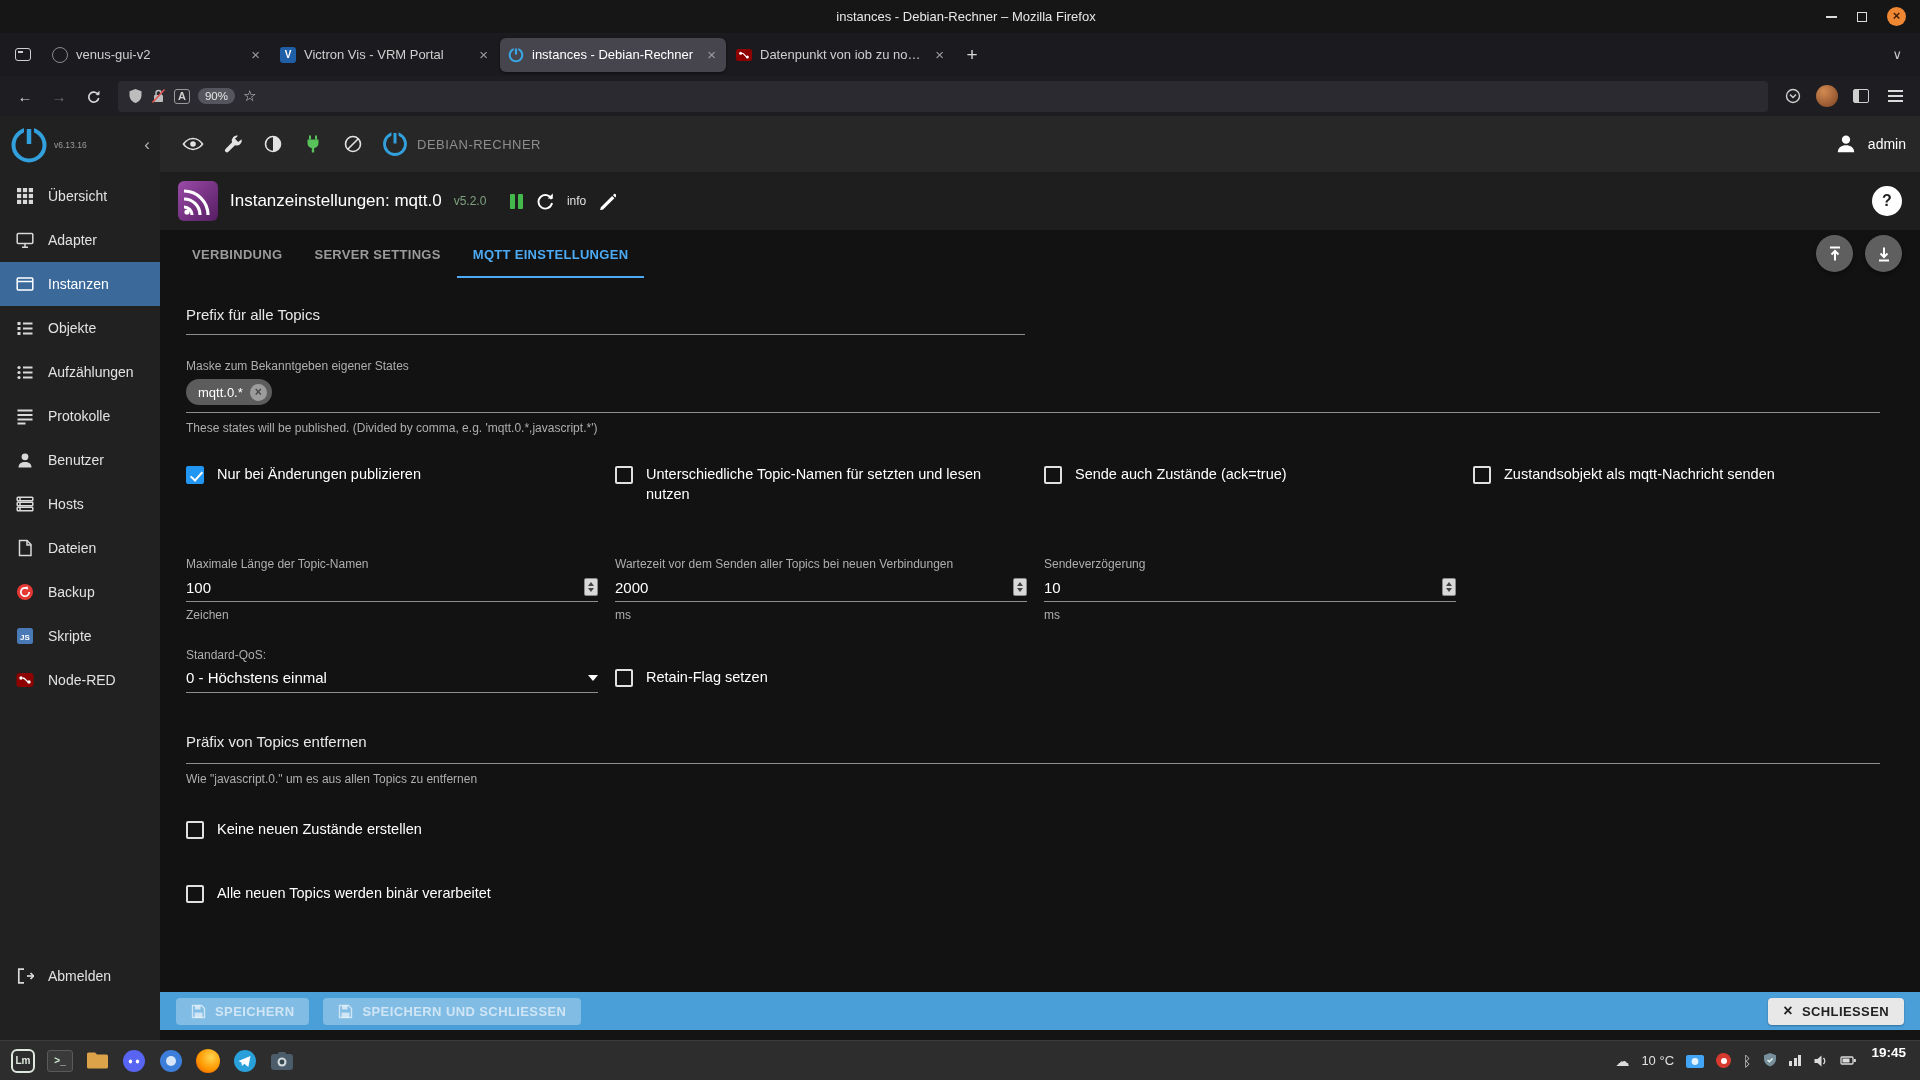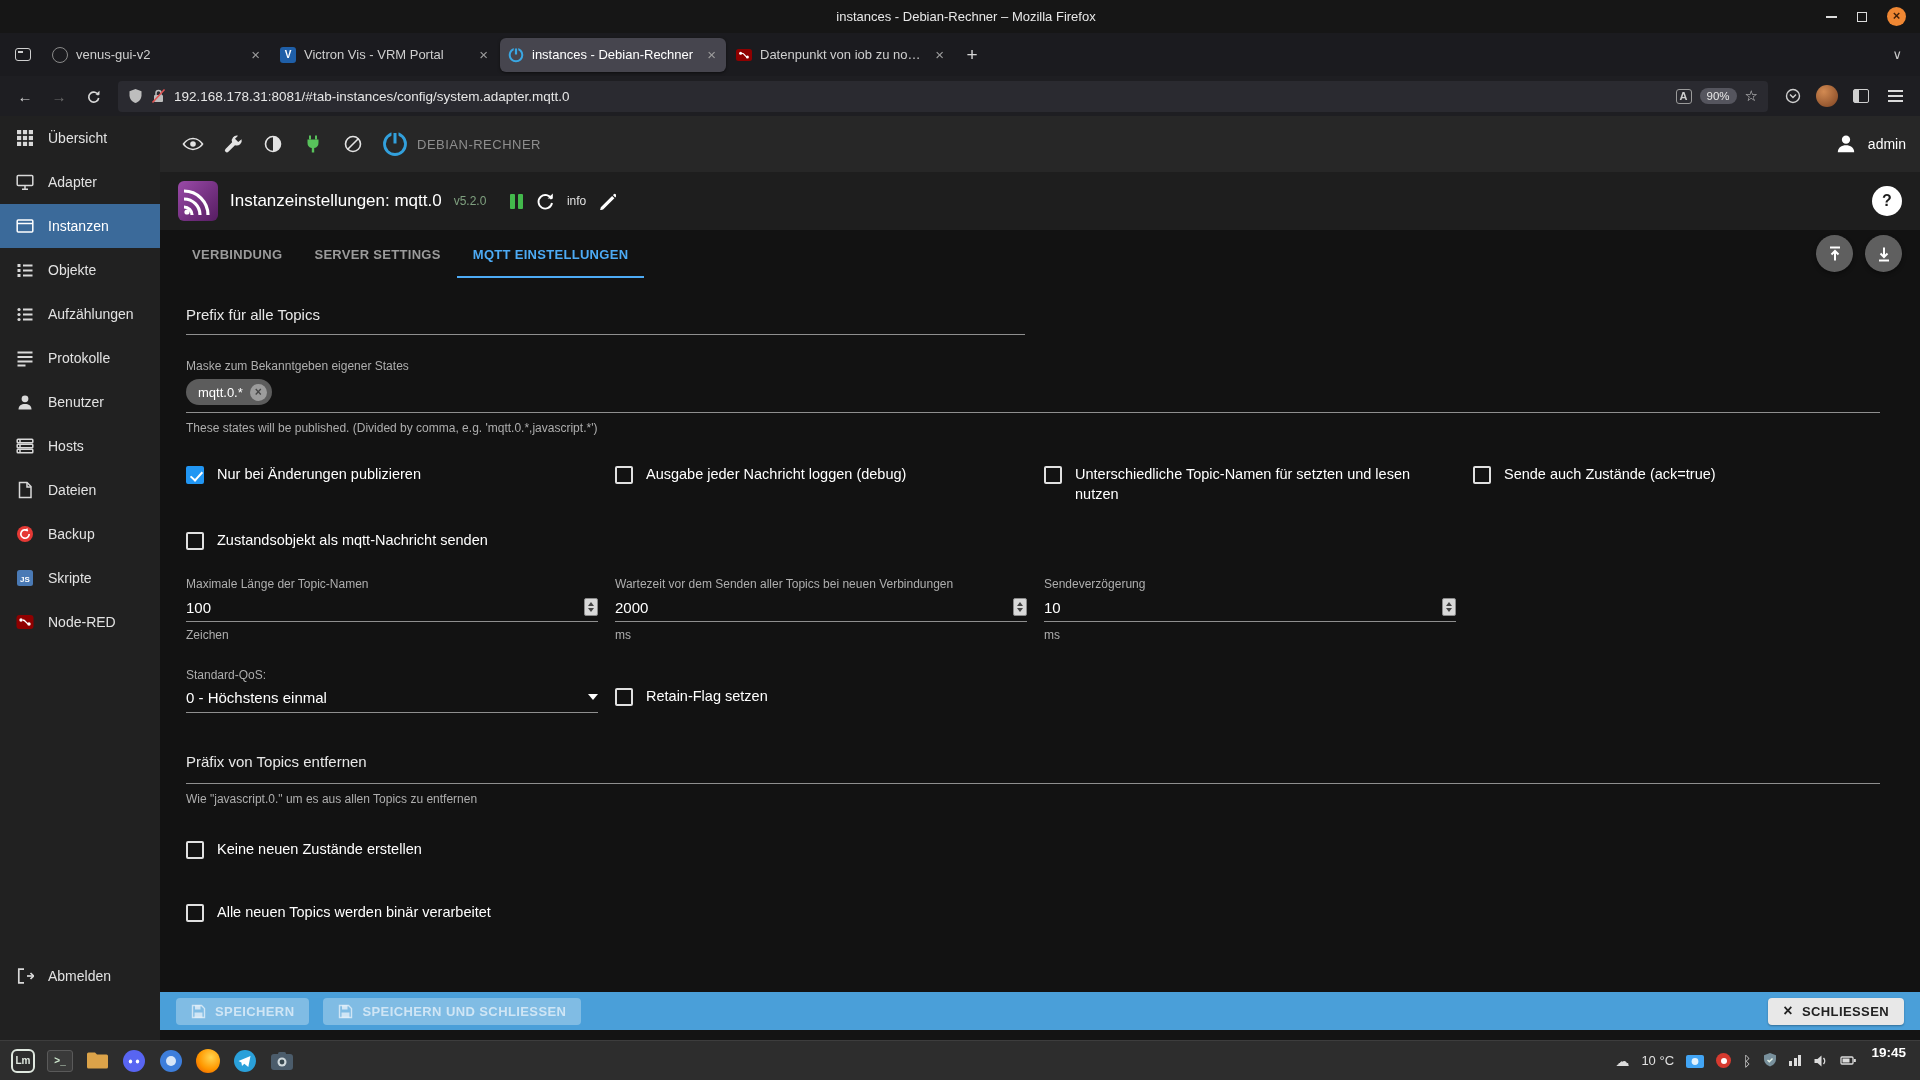--- a/index.html
+++ b/index.html
@@ -203,21 +203,20 @@
           <path d="M7.5 1l6 2.2v4.1c0 3.8-2.4 6.4-6 7.7-3.6-1.3-6-3.9-6-7.7V3.2z" fill="#bdbdbd"></path>
         </svg>
     </span>
     <span>
       <svg width="15" height="16" viewBox="0 0 15 16">
           <rect x="3" y="7" width="9" height="7" rx="1" fill="#bdbdbd"></rect>
           <path d="M5 7V5a2.5 2.5 0 0 1 5 0v2" fill="none" stroke="#bdbdbd" stroke-width="1.5"></path>
           <path d="M1.5 14.5L13.5 1.5" stroke="#e05252" stroke-width="1.6"></path>
         </svg>
     </span>
-    <span class="url-text">192.168.178.31:8081/#tab-instances/config/system.adapter.mqtt.0</span>
     <span class="translate">A</span>
     <span class="zoom-pill">90%</span>
     <span class="star">☆</span>
   </div>
   <div class="nav-btn">
     <svg width="16" height="16" viewBox="0 0 16 16">
         <circle cx="8" cy="8" r="6.5" fill="none" stroke="#cfcfcf" stroke-width="1.4"></circle>
         <path d="M5 6.5l3 3 3-3" fill="none" stroke="#cfcfcf" stroke-width="1.5"></path>
       </svg>
   </div>
@@ -232,20 +231,31 @@
         <div></div>
         <div></div>
         <div></div>
       </div>
     </div>
 </div>
 
 <div class="app">
 
   <div class="side">
+    <div class="logo-row">
+      <span>
+        <svg width="38" height="38" viewBox="0 0 38 38">
+            <circle cx="19" cy="19" r="15.5" stroke="#32a0dc" stroke-width="4" fill="none"></circle>
+            <line x1="19" y1="0" x2="19" y2="18" stroke="#212121" stroke-width="10"></line>
+            <line x1="19" y1="3" x2="19" y2="18" stroke="#32a0dc" stroke-width="4.5"></line>
+          </svg>
+      </span>
+      <span class="ver">v6.13.16</span>
+      <span class="collapse">‹</span>
+    </div>
 
     <div class="side-item">
       <span class="ic">
           <svg width="18" height="18" viewBox="0 0 18 18" fill="#d9d9d9">
             <rect x="1" y="1" width="4.2" height="4.2"></rect>
             <rect x="6.9" y="1" width="4.2" height="4.2"></rect>
             <rect x="12.8" y="1" width="4.2" height="4.2"></rect>
             <rect x="1" y="6.9" width="4.2" height="4.2"></rect>
             <rect x="6.9" y="6.9" width="4.2" height="4.2"></rect>
             <rect x="12.8" y="6.9" width="4.2" height="4.2"></rect>
@@ -527,24 +537,20 @@
           <span>mqtt.0.*</span>
           <span class="del">×</span>
         </span>
       </div>
       <div class="cap helper">These states will be published. (Divided by comma, e.g. 'mqtt.0.*,javascript.*')</div>
 
       <div class="cbgrid">
         <div class="cbrow">
           <span class="cb checked"></span>
           <span>Nur bei Änderungen publizieren</span>
-        </div>
-        <div class="cbrow">
-          <span class="cb"></span>
-          <span>Ausgabe jeder Nachricht loggen (debug)</span>
         </div>
         <div class="cbrow">
           <span class="cb"></span>
           <span>Unterschiedliche Topic-Namen für setzten und lesen nutzen</span>
         </div>
 
         <div class="cbrow">
           <span class="cb"></span>
           <span>Sende auch Zustände (ack=true)</span>
         </div>

